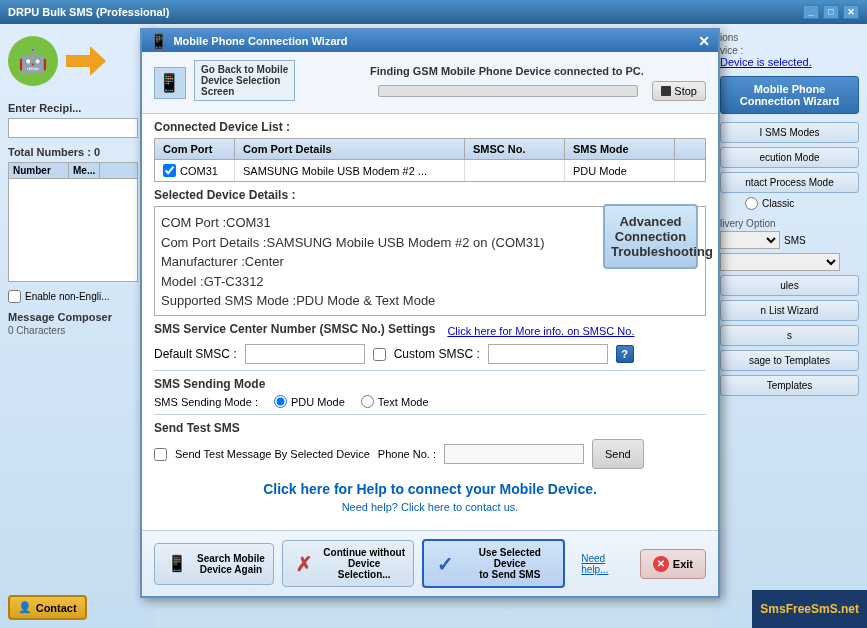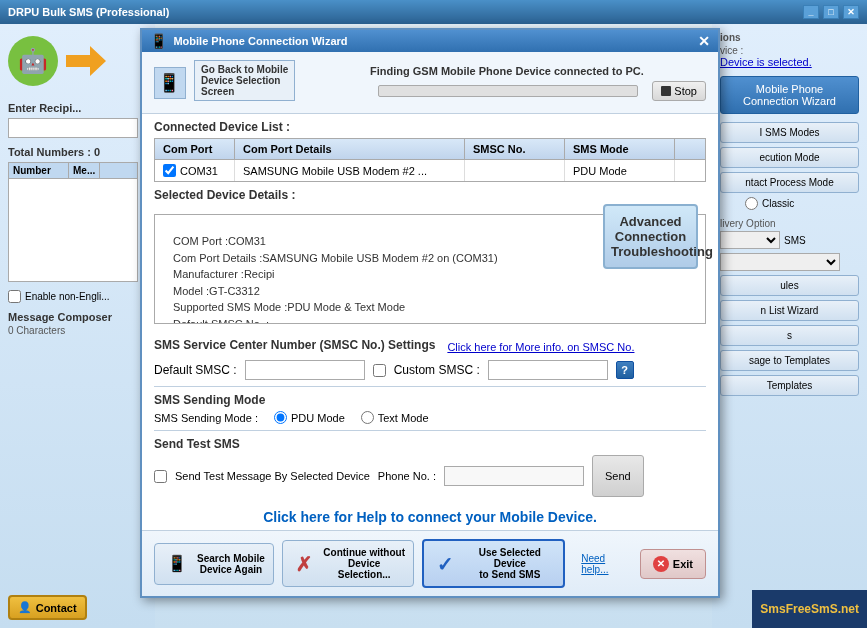--- a/index.html
+++ b/index.html
@@ -179,21 +179,21 @@
       margin-bottom: 8px;
     }
 
     .mobile-phone-wizard-btn {
       background: linear-gradient(to bottom, #5090d0, #3070b0);
       color: white;
       border: 1px solid #2060a0;
       border-radius: 3px;
       padding: 6px 8px;
       font-size: 11px;
-      font-weight: normal;
+      font-weight: bold;
       text-align: center;
       margin-bottom: 8px;
       cursor: pointer;
     }
 
     .right-btn {
       background: linear-gradient(to bottom, #e8f0f8, #d0e0f0);
       border: 1px solid #90b0d0;
       border-radius: 3px;
       padding: 4px 6px;
@@ -361,27 +361,27 @@
       gap: 4px;
     }
 
     .col-com { width: 80px; }
     .col-details { width: 230px; }
     .col-smsc { width: 100px; }
     .col-mode { width: 110px; }
 
     
     .selected-details-box {
-      margin: 8px 12px;
+      margin: 0 12px;
       border: 1px solid #aaa;
       background: white;
       height: 110px;
       overflow: auto;
-      padding: 18px;
-      font-size: 11px;
+      padding: 6px;
+      font-size: 13px;
       color: #333;
       line-height: 1.5;
       position: relative;
     }
 
     
     .advanced-btn {
       position: absolute;
       right: 10px;
       background: linear-gradient(to bottom, #d0e8f8, #b0cce8);
@@ -492,21 +492,21 @@
       height: 20px;
       border: 1px solid #aaa;
       background: #f8f8f8;
       padding: 0 4px;
     }
 
     .send-btn {
       background: linear-gradient(to bottom, #e8e8e8, #d0d0d0);
       border: 1px solid #aaa;
       border-radius: 3px;
-      padding: 14px 12px;
+      padding: 8px 12px;
       font-size: 11px;
       cursor: pointer;
     }
 
     
     .help-section {
       padding: 8px 12px 4px 12px;
       text-align: center;
     }
 
@@ -660,21 +660,21 @@
     </div>
     <div class="msg-composer-label">Message Composer</div>
     <div class="char-count">0 Characters</div>
     <div class="contact-btn" style="position:absolute; bottom:8px; left:8px;">
       <span>👤</span>
       <span>Contact</span>
     </div>
   </div>
 
   <div class="right-panel">
-    <div style="font-size:10px; color:#555; margin-bottom:2px;font-weight:bold;">ions</div>
+    <div style="font-size:10px; color:#555; margin-bottom:2px;">ions</div>
     <div style="font-size:10px; color:#555;">vice :</div>
     <div class="right-device-selected">Device is selected.</div>
     <div class="mobile-phone-wizard-btn">
       <span>Mobile Phone<br>Connection Wizard</span>
     </div>
     <div class="right-btn">
       <span>I SMS Modes</span>
     </div>
     <div class="right-btn">
       <span>ecution Mode</span>
@@ -767,21 +767,21 @@
         <div class="device-table-cell col-mode">PDU Mode</div>
       </div>
     </div>
 
     <div style="display:flex; align-items:flex-start; position:relative;">
       <div style="flex:1;">
         <div class="section-label">Selected Device Details :</div>
         <div class="selected-details-box">
           <div>COM Port :COM31</div>
           <div>Com Port Details :SAMSUNG Mobile USB Modem #2 on (COM31)</div>
-          <div>Manufacturer :Recipi</div>
+          <div>Manufacturer :Center</div>
           <div>Model :GT-C3312</div>
           <div>Supported SMS Mode :PDU Mode &amp; Text Mode</div>
           <div>Default SMSC No. :</div>
           <div>Operator Code :</div>
 
         </div>
       </div>
       <div class="advanced-btn" style="margin-top:22px; margin-right:10px;">
         <div>Advanced</div>
         <div>Connection</div>

